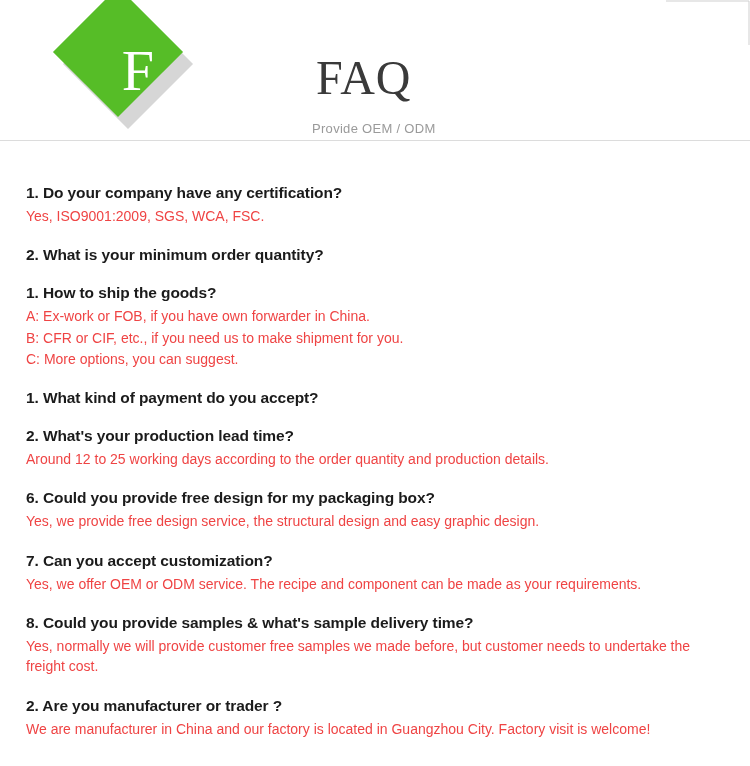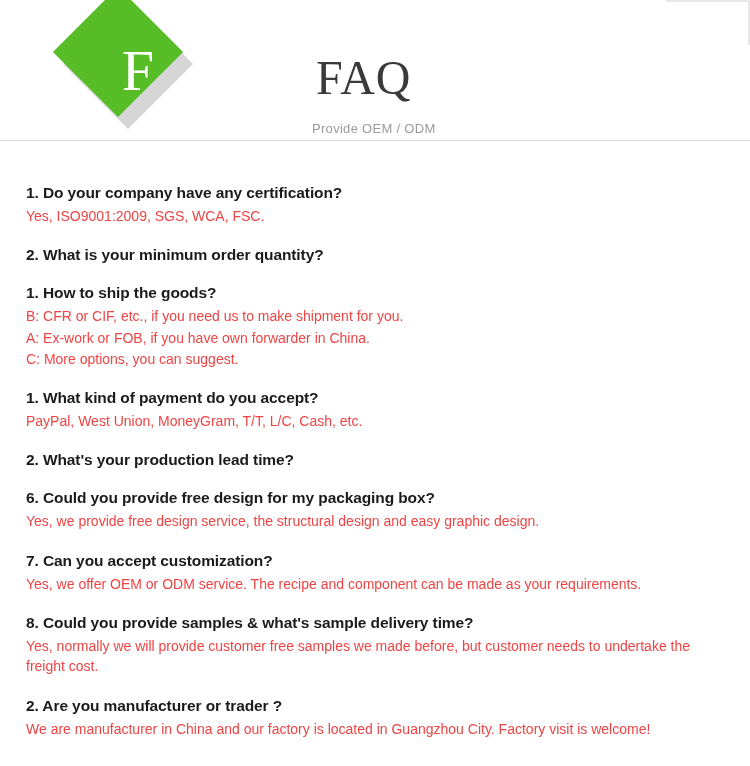--- a/index.html
+++ b/index.html
@@ -167,32 +167,32 @@
       <p class="q">1. Do your company have any certification?</p>
       <p class="a">Yes, ISO9001:2009, SGS, WCA, FSC.</p>
     </div>
 
     <div class="faq-item">
       <p class="q">2. What is your minimum order quantity?</p>
     </div>
 
     <div class="faq-item">
       <p class="q">1. How to ship the goods?</p>
+      <p class="a">A: Ex-work or FOB, if you have own forwarder in China.</p>
       <p class="a">B: CFR or CIF, etc., if you need us to make shipment for you.</p>
-      <p class="a">A: Ex-work or FOB, if you have own forwarder in China.</p>
       <p class="a">C: More options, you can suggest.</p>
     </div>
 
     <div class="faq-item">
       <p class="q">1. What kind of payment do you accept?</p>
-      <p class="a">PayPal, West Union, MoneyGram, T/T, L/C, Cash, etc.</p>
     </div>
 
     <div class="faq-item">
       <p class="q">2. What's your production lead time?</p>
+      <p class="a">Around 12 to 25 working days according to the order quantity and production details.</p>
     </div>
 
     <div class="faq-item">
       <p class="q">6. Could you provide free design for my packaging box?</p>
       <p class="a">Yes, we provide free design service, the structural design and easy graphic design.</p>
     </div>
 
     <div class="faq-item">
       <p class="q">7. Can you accept customization?</p>
       <p class="a">Yes, we offer OEM or ODM service. The recipe and component can be made as your requirements.</p>

